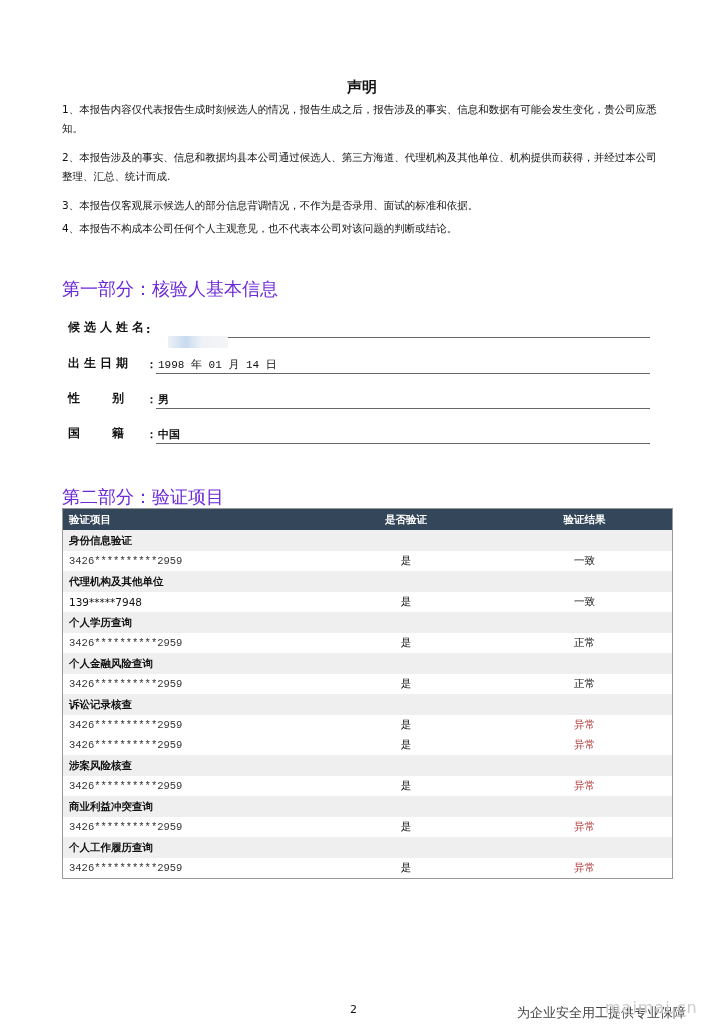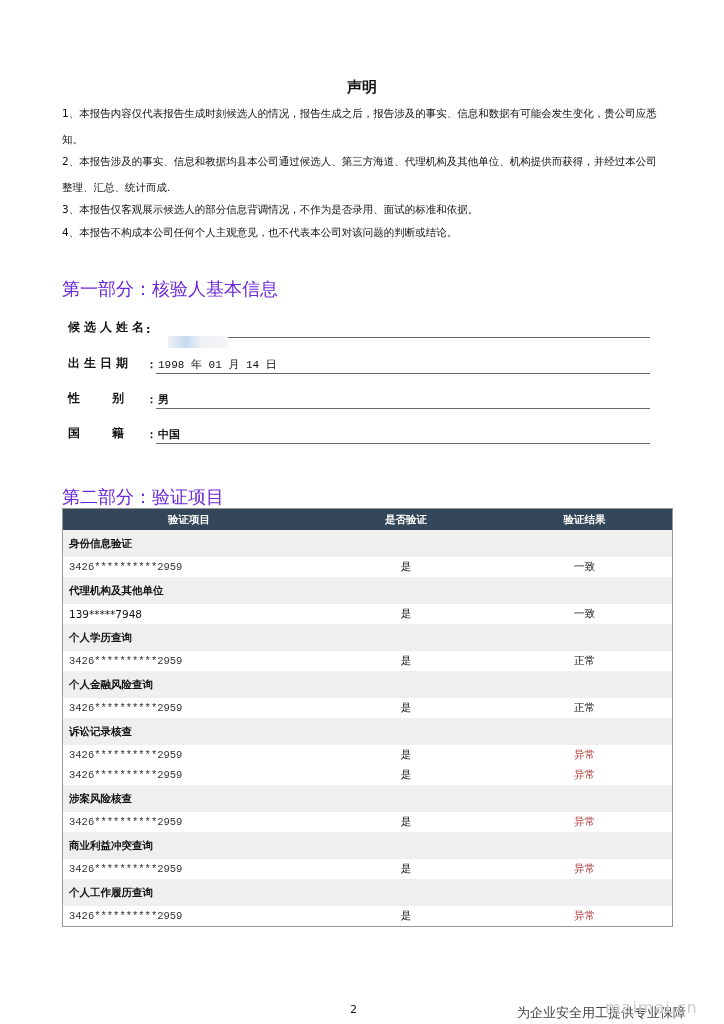--- a/index.html
+++ b/index.html
@@ -1,33 +1,33 @@
 <!DOCTYPE html>
 <html><head>
 <meta charset="utf-8">
 <style>
   html, body { margin:0; padding:0; background:#fff; }
   body { width:724px; height:1024px; position:relative; overflow:hidden;
          font-family:"DejaVu Sans","Liberation Sans",sans-serif; color:#111; }
   .title { position:absolute; top:78px; left:0; width:724px; text-align:center;
            font-size:15px; font-weight:bold; }
-  .stmt { position:absolute; left:62px; width:600px; font-size:10.5px; line-height:26px; }
+  .stmt { position:absolute; left:62px; width:600px; font-size:10.5px; line-height:19px; }
   .sec { position:absolute; left:62px; font-size:18px; color:#6d28d9; }
   .field { position:absolute; left:68px; width:582px; height:20px; }
   .field .lbl { position:absolute; left:0; bottom:2px; font-size:12px; font-weight:bold; letter-spacing:4px; }
   .field .colon { position:absolute; left:78px; bottom:2px; font-size:11px; font-weight:bold; }
   .field .line { position:absolute; left:88px; right:0; bottom:0; border-bottom:1px solid #666; }
   .field .val { position:absolute; left:90px; bottom:2px; font-size:11px;font-family:Liberation Mono, monospace; }
   .blur { position:absolute; left:100px; top:18px; width:60px; height:12px;
           background:linear-gradient(90deg,#eef1f5 0,#c7daf0 30%,#eef1f5 55%,#f4f5f7 100%); }
   table { position:absolute; left:62px; top:508px; width:611px; border-collapse:collapse;
           border:1px solid #999; font-size:10.5px; }
-  th { background:#34465a; color:#fff; height:21px; font-weight:bold; text-align:center; padding:0 6px; }
+  th { background:#34465a; color:#fff; height:21px; font-weight:bold; text-align:left; padding:0 6px; }
   th.c, td.c { text-align:center; }
-  tr.cat td { background:#efefef; font-weight:bold; height:27px; padding:0 6px; }
+  tr.cat td { background:#efefef; font-weight:bold; height:21px; padding:0 6px; }
   tr.dat td { background:#fff; height:20px; padding:0 6px; }
   td.id { font-family:Liberation Mono, monospace; color:#333; }
   .abn { color:#b03a3a; }
   .pageno { position:absolute; top:1003px; left:350px; font-size:11px; }
   .footer { position:absolute; top:1004px; left:510px; font-size:13px; color:#444;margin-left:7px; }
   .wm { position:absolute; top:998px; left:605px; font-size:16px; color:#ccc; letter-spacing:1px; }
 </style>
 </head>
 <body>
 

